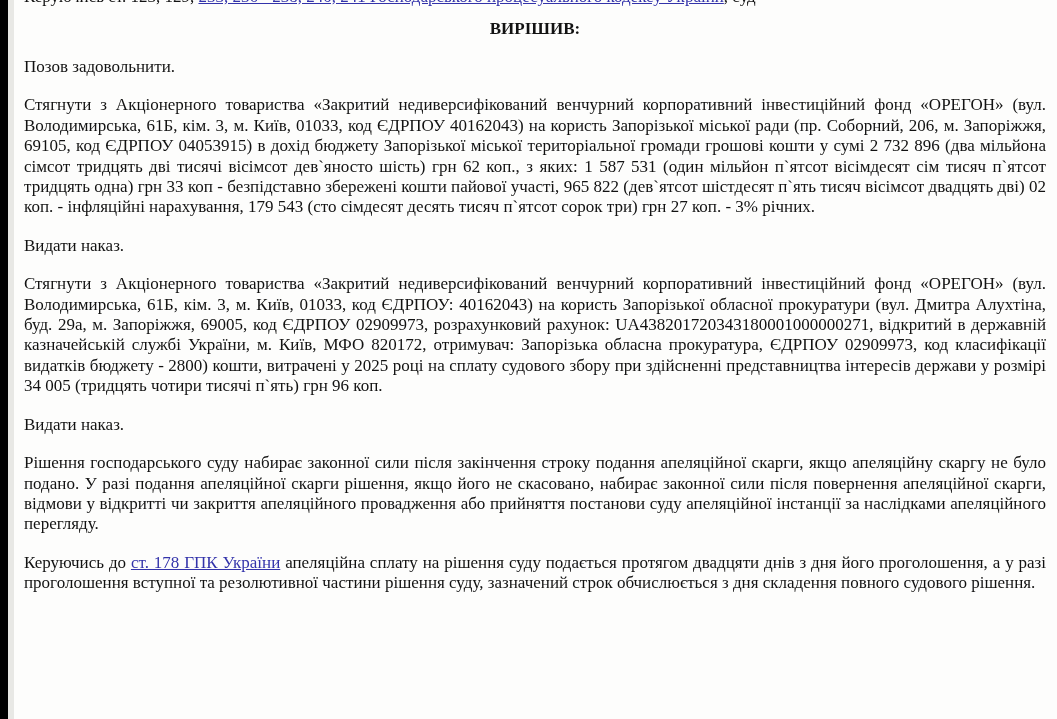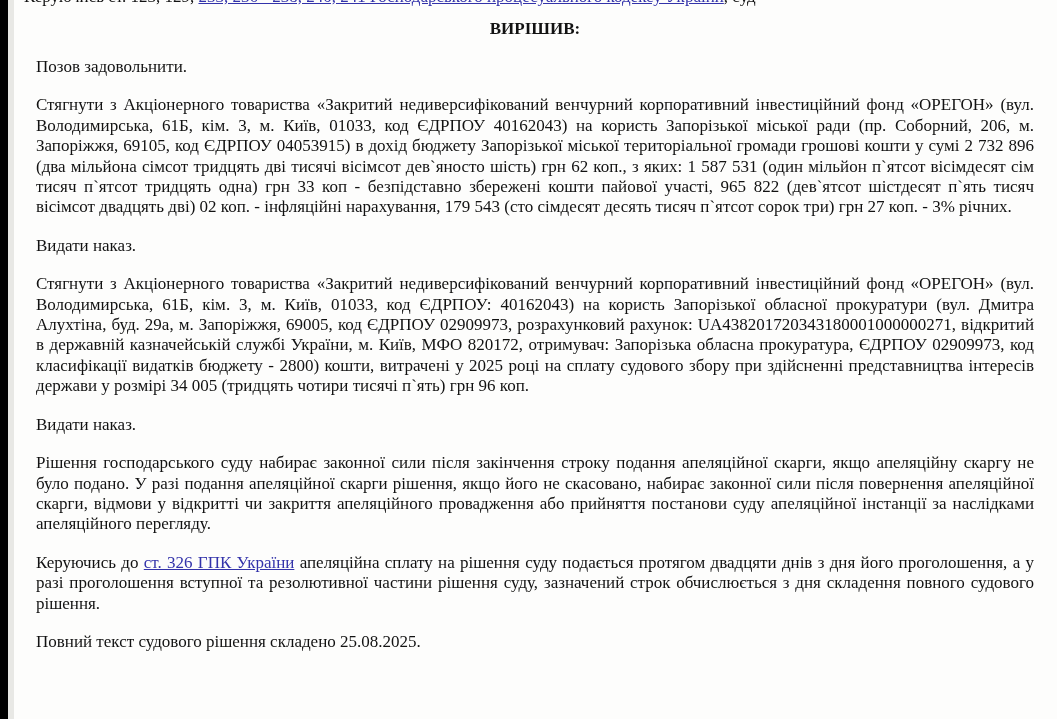--- a/index.html
+++ b/index.html
@@ -36,21 +36,21 @@
     position: absolute;
     left: 14px; top: 0;
     width: 1043px; height: 719px;
     box-sizing: border-box;
     padding: 0 11px 0 10px;
     background: #fdfdfc;
     color: #121212;
     font-size: 17px;
   }
   .page p {
-    margin: 18px 12px;
+    margin: 18px 0;
     line-height: 20.4px;
     text-align: justify;
   }
   .clipped-line {
     height: 8px;
     overflow: hidden;
     margin: 0;
   }
   .clipped-line .inner {
     display: block;
@@ -95,19 +95,18 @@
 
     <p>Видати наказ.</p>
 
     <p>Стягнути з Акціонерного товариства «Закритий недиверсифікований венчурний корпоративний інвестиційний фонд «ОРЕГОН» (вул. Володимирська, 61Б, кім. 3, м. Київ, 01033, код ЄДРПОУ: 40162043) на користь Запорізької обласної прокуратури (вул. Дмитра Алухтіна, буд. 29а, м. Запоріжжя, 69005, код ЄДРПОУ 02909973, розрахунковий рахунок: UA438201720343180001000000271, відкритий в державній казначейській службі України, м. Київ, МФО 820172, отримувач: Запорізька обласна прокуратура, ЄДРПОУ 02909973, код класифікації видатків бюджету - 2800) кошти, витрачені у 2025 році на сплату судового збору при здійсненні представництва інтересів держави у розмірі 34 005 (тридцять чотири тисячі п`ять) грн 96 коп.</p>
 
     <p>Видати наказ.</p>
 
     <p>Рішення господарського суду набирає законної сили після закінчення строку подання апеляційної скарги, якщо апеляційну скаргу не було подано. У разі подання апеляційної скарги рішення, якщо його не скасовано, набирає законної сили після повернення апеляційної скарги, відмови у відкритті чи закриття апеляційного провадження або прийняття постанови суду апеляційної інстанції за наслідками апеляційного перегляду.</p>
 
     <p>
-      <span>Керуючись до </span><a class="doc-link">ст. 326 ГПК України</a><span> апеляційна сплату на рішення суду подається протягом двадцяти днів з дня його проголошення, а у разі проголошення вступної та резолютивної частини рішення суду, зазначений строк обчислюється з дня складення повного судового рішення.</span>
+      <span>Керуючись до </span><a class="doc-link">ст. 178 ГПК України</a><span> апеляційна сплату на рішення суду подається протягом двадцяти днів з дня його проголошення, а у разі проголошення вступної та резолютивної частини рішення суду, зазначений строк обчислюється з дня складення повного судового рішення.</span>
     </p>
 
-    <p>Повний текст судового рішення складено 25.08.2025.</p>
 
   </div>
 </div>
 
 </body></html>

